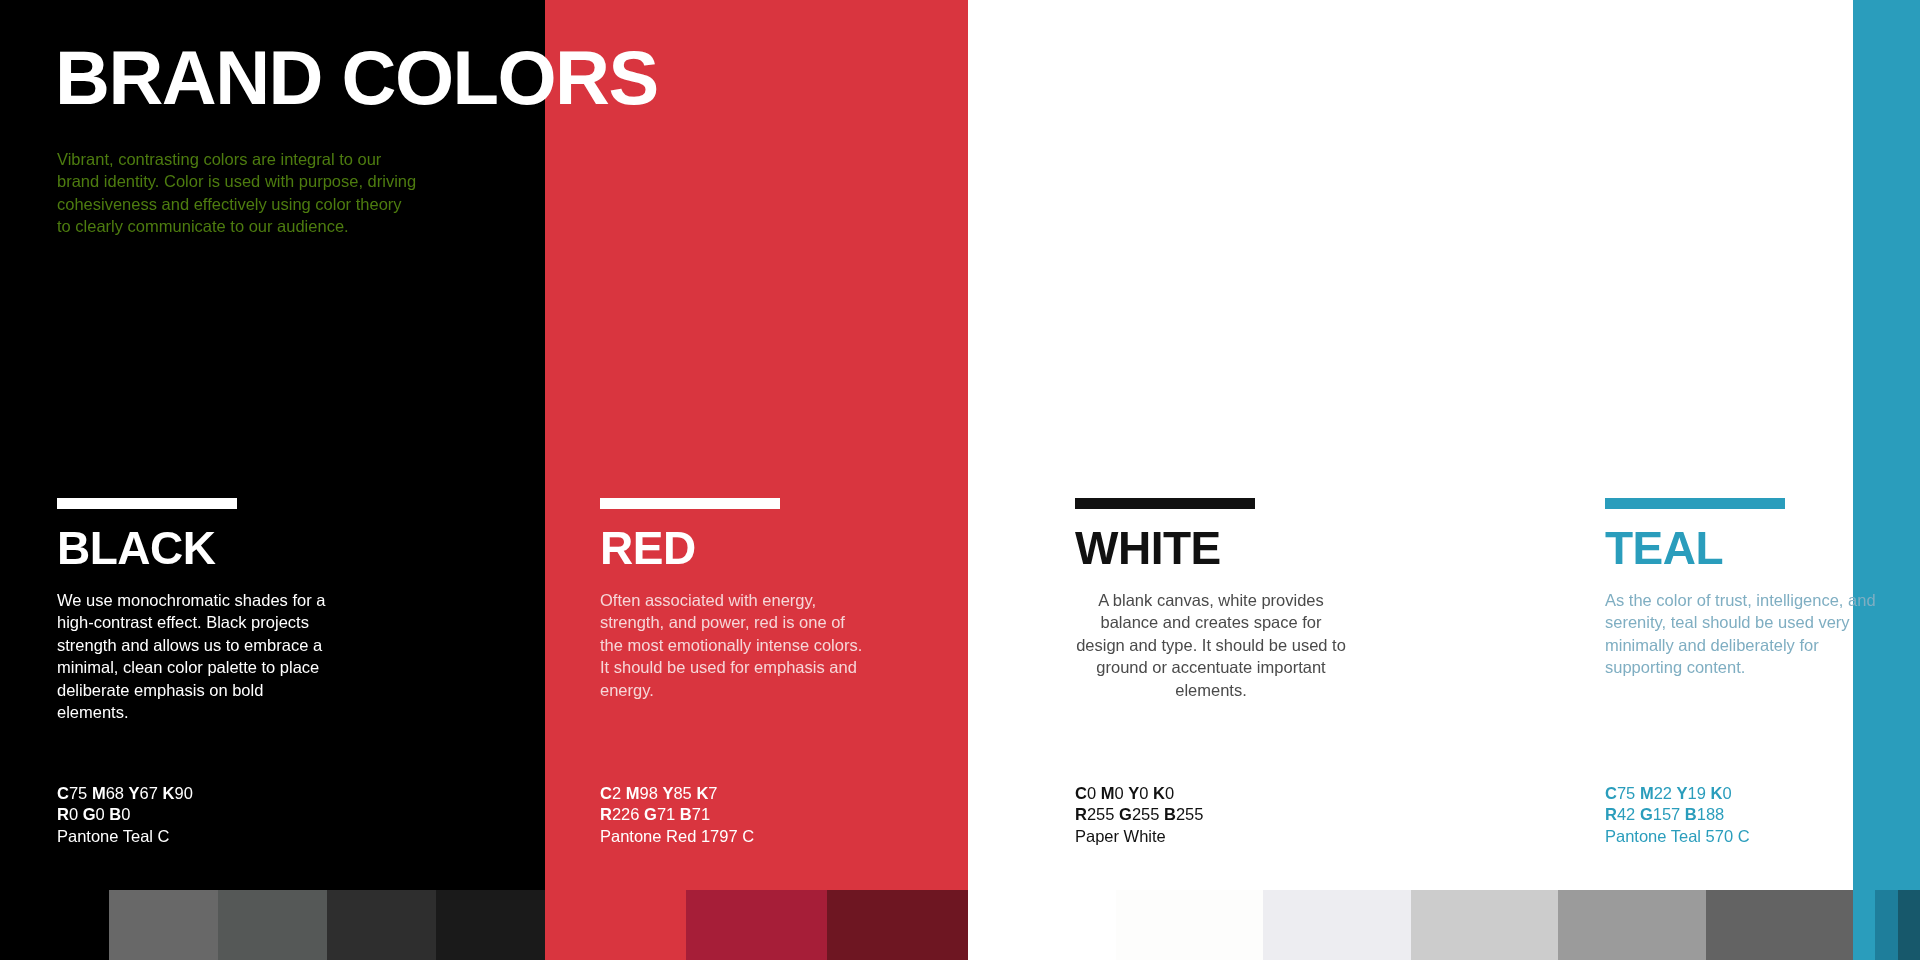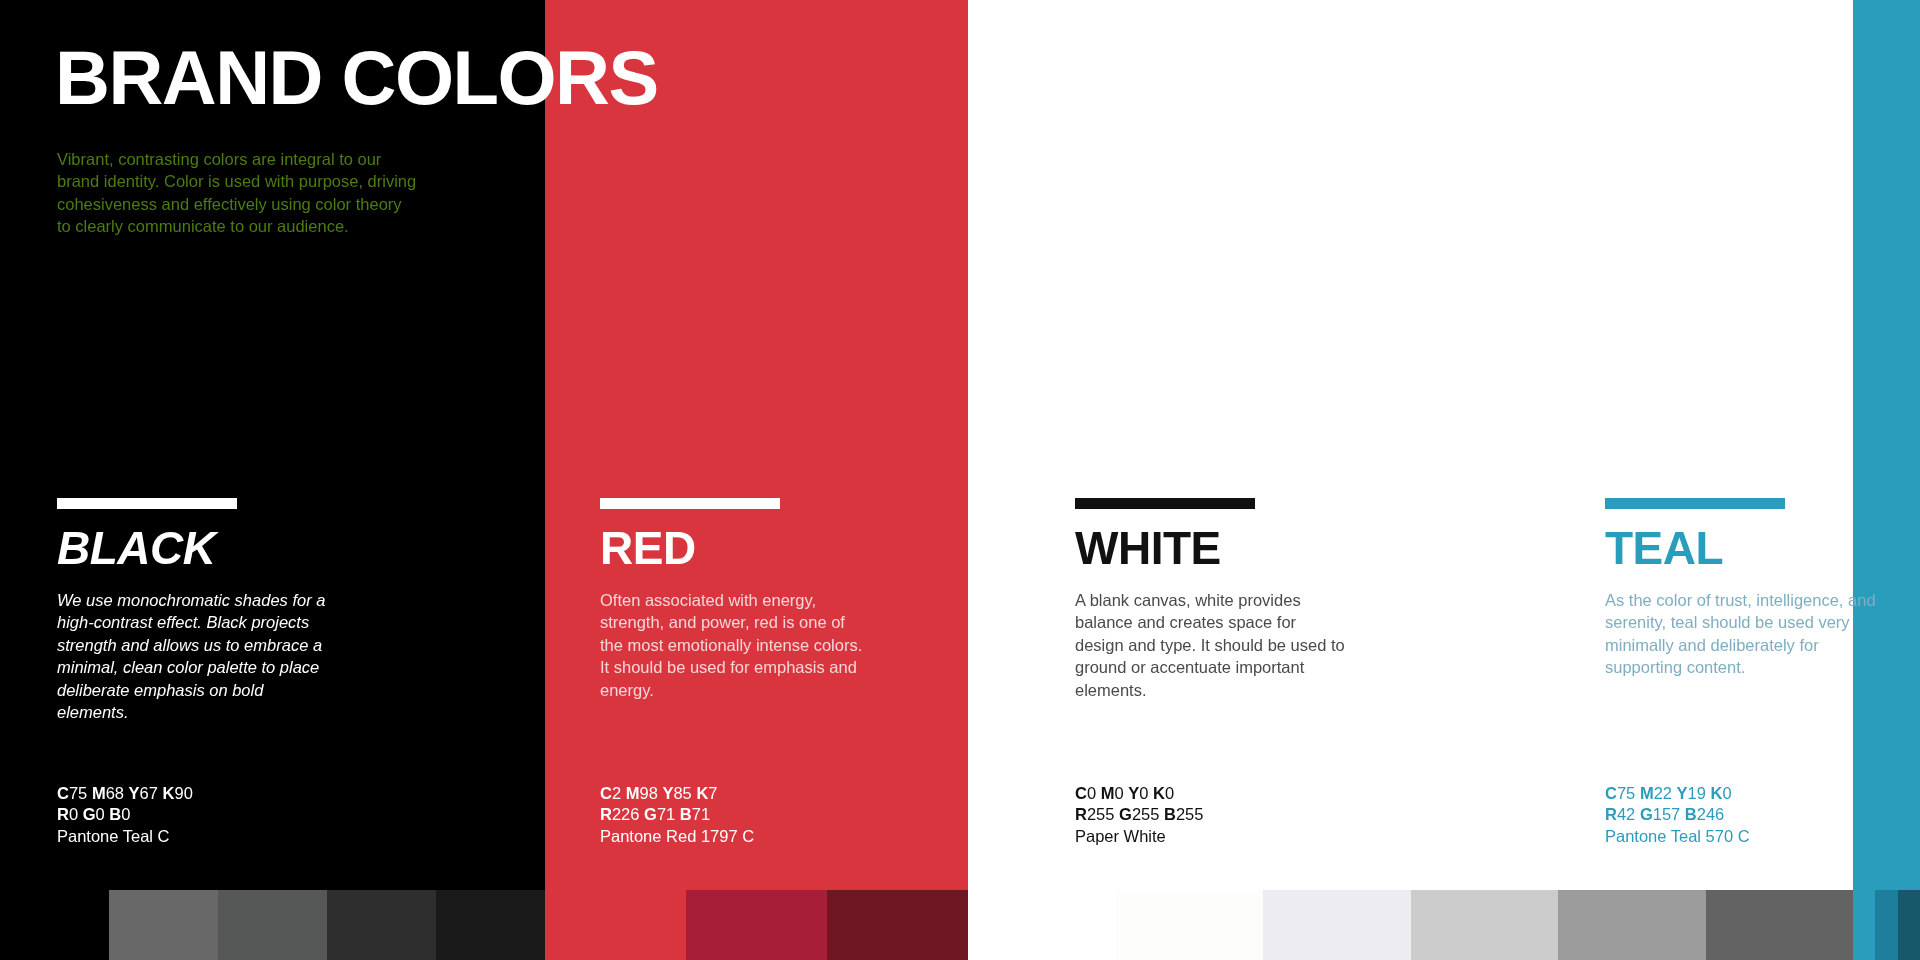--- a/index.html
+++ b/index.html
@@ -39,21 +39,21 @@
     z-index:5;
   }
 
   
   .col {
     position:absolute;
     top:498px;
     width:300px;
     z-index:5;
   }
-  .col-black { left:57px;font-style:italic;   }
+  .col-black { left:57px;   }
   .col-red   { left:600px;  }
   .col-white { left:1075px; }
   .col-teal  { left:1605px; }
 
   .rule {
     height:11px;
     width:180px;
     margin-bottom:16px;
   }
   .col-black .rule { background:#ffffff; }
@@ -73,21 +73,21 @@
   .col-white .swatch-name { color:#111111; }
   .col-teal  .swatch-name { color:#2A9DBC; }
 
   .swatch-desc {
     font-size:16.5px;
     line-height:1.36;
     width:272px;
   }
   .col-black .swatch-desc { color:#ffffff; }
   .col-red   .swatch-desc { color:#F6D6D8; }
-  .col-white .swatch-desc { color:#4A4A4A; }
+  .col-white .swatch-desc { color:#4A4A4A;text-align:center; }
   .col-teal  .swatch-desc { color:#7FAEC2; }
 
   .specs {
     position:absolute;
     top:783px;
     font-size:16.5px;
     line-height:1.30;
     z-index:5;
     white-space:nowrap;
   }
@@ -152,21 +152,21 @@
   <span class="line">Paper White</span>
 </div>
 
 <div class="col col-teal">
   <div class="rule"></div>
   <div class="swatch-name">TEAL</div>
   <div class="swatch-desc">As the color of trust, intelligence, and serenity, teal should be used very minimally and deliberately for supporting content.</div>
 </div>
 <div class="specs specs-teal">
   <span class="line"><b>C</b><span>75</span> <b>M</b><span>22</span> <b>Y</b><span>19</span> <b>K</b><span>0</span></span>
-  <span class="line"><b>R</b><span>42</span> <b>G</b><span>157</span> <b>B</b><span>246</span></span>
+  <span class="line"><b>R</b><span>42</span> <b>G</b><span>157</span> <b>B</b><span>188</span></span>
   <span class="line">Pantone Teal 570 C</span>
 </div>
 
 <div class="tints" id="tint-strip">
     <div class="tint" style="width: 109px; background: rgb(0, 0, 0);"></div>
     <div class="tint" style="width: 109px; background: rgb(104, 104, 104);"></div>
     <div class="tint" style="width: 109px; background: rgb(85, 88, 87);"></div>
     <div class="tint" style="width: 109px; background: rgb(46, 46, 46);"></div>
     <div class="tint" style="width: 109px; background: rgb(26, 26, 26);"></div>
     <div class="tint" style="width: 141px; background: rgb(217, 53, 63);"></div>

